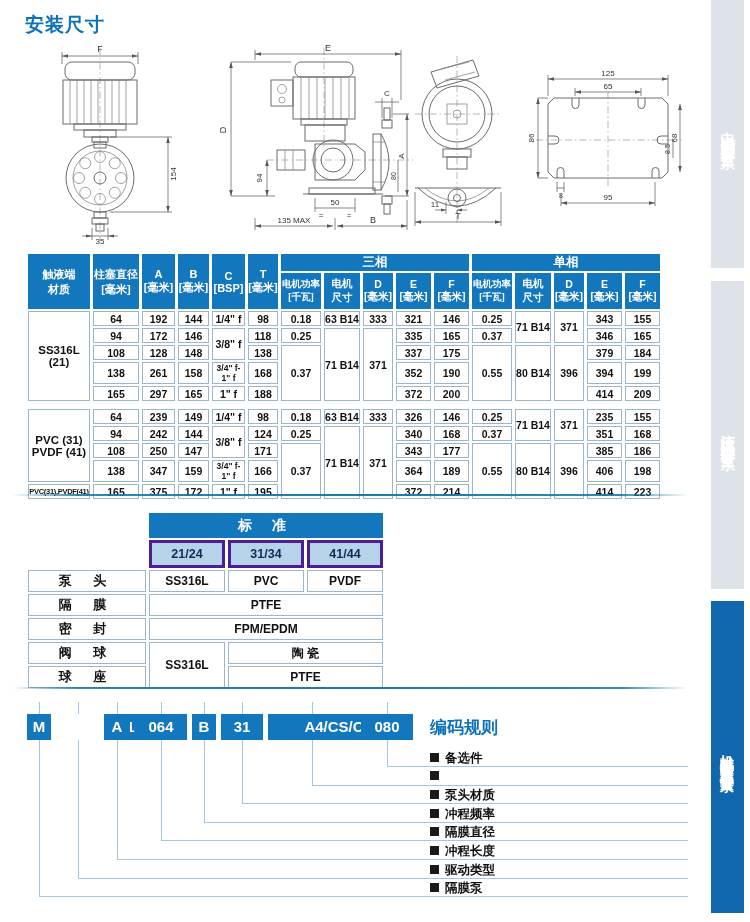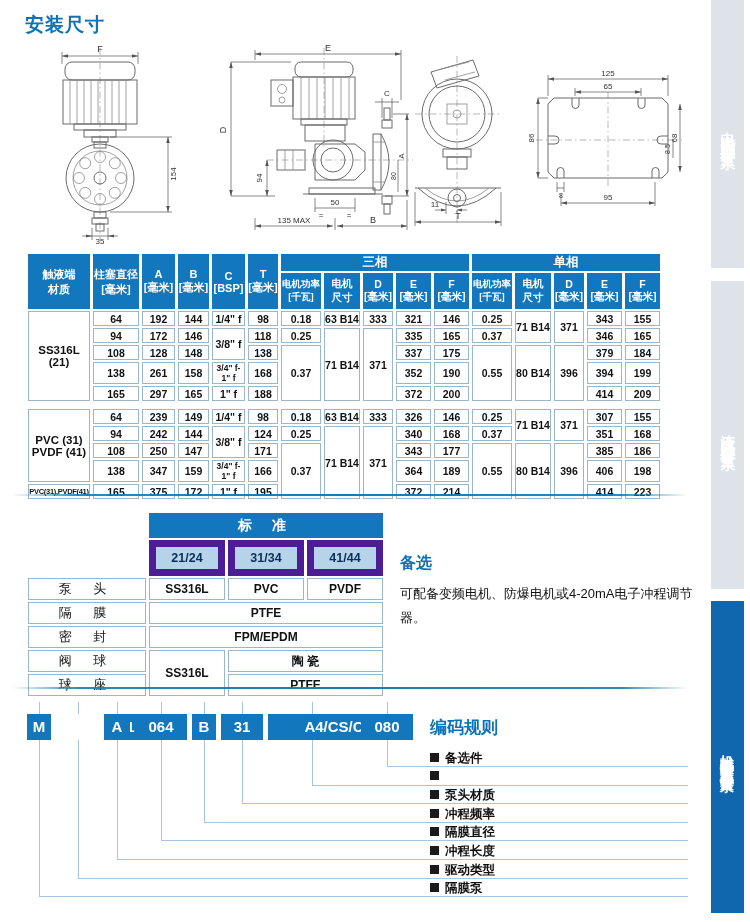--- a/index.html
+++ b/index.html
@@ -33,24 +33,24 @@
   #dim-table td.matsm{font-size:7.5px;letter-spacing:-0.3px;}
   #dim-table td.smalltxt{font-size:8.5px;}
   #dim-table tr.spacer td{border:none;background:transparent;height:4px;}
 
   
   .divider{position:absolute;left:12px;width:676px;height:2px;background:linear-gradient(to right,rgba(26,124,166,0),rgba(26,124,166,.9) 10%,#1a7ca6 50%,rgba(26,124,166,.9) 90%,rgba(26,124,166,0));}
 
   
   #std-table{position:absolute;left:25px;top:511px;border-collapse:separate;border-spacing:3px 2px;table-layout:fixed;}
   #std-table th.title{background:#1377bd;color:#fff;font-size:14px;font-weight:bold;letter-spacing:8px;height:23px;}
-  #std-table td.colhead{background:#b7d3ea;color:#0b2e55;font-weight:bold;font-size:12.5px;text-align:center;height:20px;border:7px solid #4c1d95;}
+  #std-table td.colhead{background:#b7d3ea;color:#0b2e55;font-weight:bold;font-size:12.5px;text-align:center;height:20px;border:3px solid #4c1d95;}
   #std-table td.blank{background:transparent;border:none;}
   #std-table td{background:#fff;border:1px solid #9ab6cb;text-align:center;vertical-align:middle;font-size:12px;font-weight:600;color:#111;height:15px;padding:1px 0;}
-  #std-table td.rowlabel{font-size:13px;font-weight:normal;letter-spacing:9px;text-align:center;}
+  #std-table td.rowlabel{font-size:13px;font-weight:bold;letter-spacing:9px;text-align:center;}
   .footnote{position:absolute;left:25px;top:651px;font-size:10.5px;color:#222;width:670px;}
 
   
   .options{position:absolute;left:400px;top:553px;width:295px;}
   .options .opt-title{font-size:16px;font-weight:bold;color:#0d72b9;margin-bottom:8px;}
   .options .opt-body{font-size:13px;color:#111;line-height:1.85;}
 
   
   .code-block{position:absolute;top:714px;height:26px;background:#1377bd;color:#fff;font-weight:bold;font-size:15px;text-align:center;line-height:26px;}
   .coding-title{position:absolute;left:430px;top:716px;font-size:17px;font-weight:bold;color:#0d72b9;}
@@ -463,21 +463,21 @@
           <td>1/4" f</td>
           <td>98</td>
           <td>0.18</td>
           <td>63 B14</td>
           <td>333</td>
           <td>326</td>
           <td>146</td>
           <td>0.25</td>
           <td rowspan="2">71 B14</td>
           <td rowspan="2">371</td>
-          <td>307</td>
+          <td>235</td>
           <td>155</td>
         </tr>
         <tr>
           <td>94</td>
           <td>242</td>
           <td>144</td>
           <td rowspan="2">3/8" f</td>
           <td>124</td>
           <td>0.25</td>
           <td rowspan="4">71 B14</td>
@@ -567,24 +567,20 @@
           <td rowspan="2">SS316L</td>
           <td colspan="2">陶  瓷</td>
         </tr>
         <tr>
           <td class="rowlabel">球 座</td>
           <td colspan="2">PTFE</td>
         </tr>
       </tbody>
   </table>
 
-  <div class="options">
-    <div class="opt-title">备选</div>
-    <div class="opt-body">可配备变频电机、防爆电机或4-20mA电子冲程调节器。</div>
-  </div>
 
   <div class="divider" style="top:687px;"></div>
 
   <div id="coding">
     <div class="coding-title">编码规则</div>
   <div class="code-block" style="left: 27px; width: 24px;">M</div>
       <div class="conn connv" style="left: 39px; top: 702px; height: 12px;"></div>
       <div class="conn connv" style="left: 39px; top: 740px; height: 156px;"></div>
       <div class="conn connh" style="left: 39px; top: 896px; width: 649px;"></div>
       <div class="code-block" style="left: 56px; width: 43px; margin-left: 48px;">S1</div>

